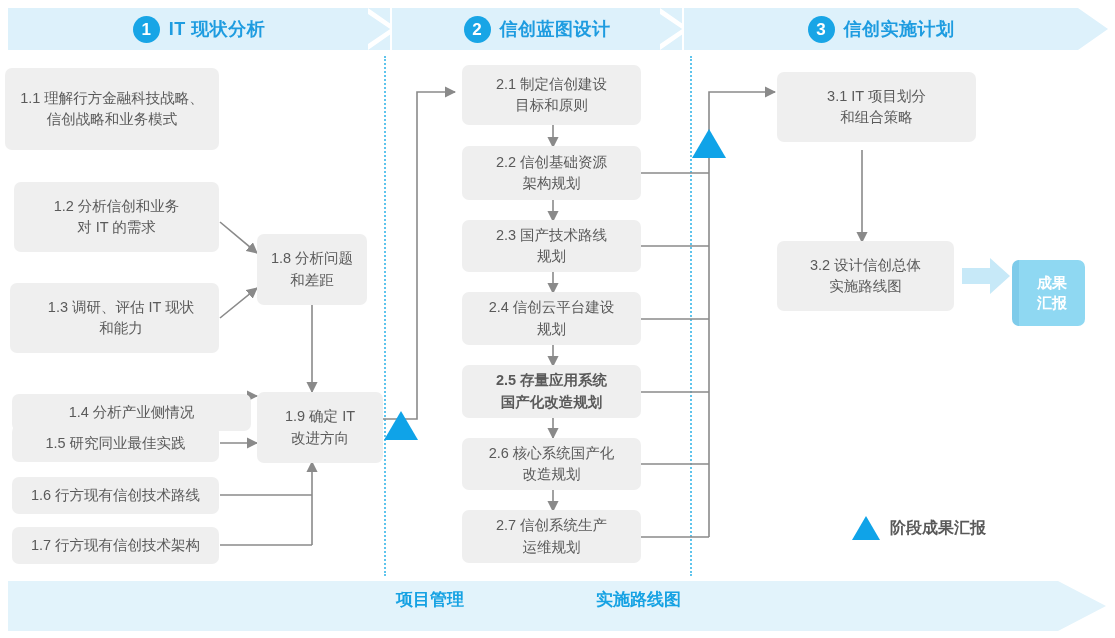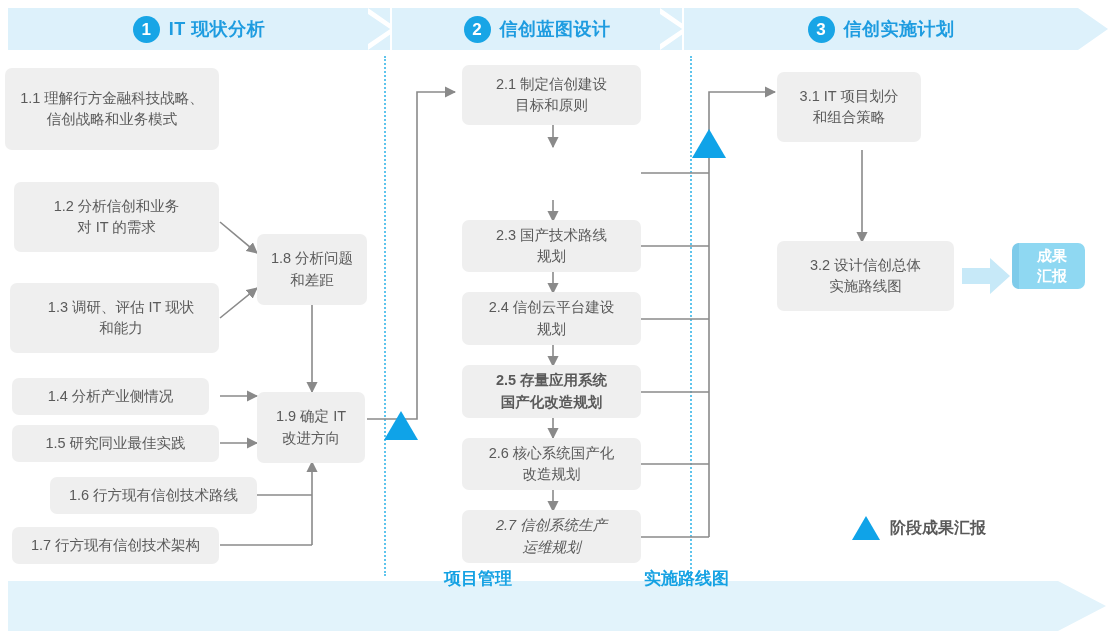--- a/index.html
+++ b/index.html
@@ -152,26 +152,25 @@
   .bottom-tip{
     position:absolute;
     left:1058px;
     top:581px;
     width:48px;height:50px;
     background:#e2f3fb;
     clip-path:polygon(0 0, 100% 50%, 0 100%);
   }
   .bottom-label{
     position:absolute;
-    top:567px;
+    top:588px;
     color:#16a2e3;
     font-size:17px;
     font-weight:bold;
     white-space:nowrap;
-    margin-left:48px;
   }
 </style>
 </head>
 <body>
 
 <div id="canvas">
 
   <div class="phase-band" style="left:8px; width:382px;">
     <div class="band-inner">
       <div class="phase-num">1</div>
@@ -253,48 +252,50 @@
       <path d="M 962,268 L 990,268 L 990,258 L 1010,276 L 990,294 L 990,284 L 962,284 Z" fill="#c7e9f8"></path>
     </g>
   </svg>
 
   <div class="box" style="left:5px; top:68px; width:214px; height:82px;">1.1 理解行方金融科技战略、
 信创战略和业务模式</div>
   <div class="box" style="left:14px; top:182px; width:205px; height:70px;">1.2 分析信创和业务
 对 IT 的需求</div>
   <div class="box" style="left:10px; top:283px; width:209px; height:70px;padding-left:19px;">1.3 调研、评估 IT 现状
 和能力</div>
-  <div class="box" style="left:12px; top:378px; width:197px; height:37px;">1.4 分析产业侧情况</div>
+  <div class="box" style="left:12px; top:394px; width:239px; height:37px;">1.4 分析产业侧情况</div>
   <div class="box" style="left:12px; top:425px; width:207px; height:37px;">1.5 研究同业最佳实践</div>
-  <div class="box" style="left:12px; top:477px; width:207px; height:37px;margin-left:38px;">1.6 行方现有信创技术路线</div>
+  <div class="box" style="left:12px; top:477px; width:207px; height:37px;">1.6 行方现有信创技术路线</div>
   <div class="box" style="left:12px; top:527px; width:207px; height:37px;">1.7 行方现有信创技术架构</div>
   <div class="box" style="left:257px; top:234px; width:110px; height:71px;">1.8 分析问题
 和差距</div>
-  <div class="box" style="left:257px; top:392px; width:108px; height:71px;">1.9 确定 IT
+  <div class="box" style="left:257px; top:392px; width:126px; height:71px;">1.9 确定 IT
 改进方向</div>
 
   <div class="box" style="left:462px; top:65px; width:179px; height:60px;">2.1 制定信创建设
 目标和原则</div>
+  <div class="box" style="left:462px; top:146px; width:179px; height:54px;">2.2 信创基础资源
+架构规划</div>
   <div class="box" style="left:462px; top:220px; width:179px; height:52px;">2.3 国产技术路线
 规划</div>
   <div class="box" style="left:462px; top:292px; width:179px; height:53px;">2.4 信创云平台建设
 规划</div>
   <div class="box" style="left:462px; top:365px; width:179px; height:53px;font-weight:bold;">2.5 存量应用系统
 国产化改造规划</div>
   <div class="box" style="left:462px; top:438px; width:179px; height:52px;">2.6 核心系统国产化
 改造规划</div>
-  <div class="box" style="left:462px; top:510px; width:179px; height:53px;font-style:italic;">2.7 信创系统生产
+  <div class="box" style="left:462px; top:510px; width:179px; height:53px;">2.7 信创系统生产
 运维规划</div>
 
-  <div class="box" style="left:777px; top:72px; width:144px; height:70px;">3.1 IT 项目划分
+  <div class="box" style="left:777px; top:72px; width:199px; height:70px;">3.1 IT 项目划分
 和组合策略</div>
   <div class="box" style="left:777px; top:241px; width:177px; height:70px;">3.2 设计信创总体
 实施路线图</div>
 
-  <div class="result-badge" style="left:1012px; top:243px; width:73px; height:46px;">成果
+  <div class="result-badge" style="left:1012px; top:260px; width:73px; height:66px;">成果
 汇报</div>
 
   <div class="tri" style="left:384px; top:411px;"></div>
   <div class="tri" style="left:692px; top:129px;"></div>
 
   <div class="legend" style="left:852px; top:516px;">
     <div class="tri-small"></div>
     <div class="legend-text">阶段成果汇报</div>
   </div>
 

